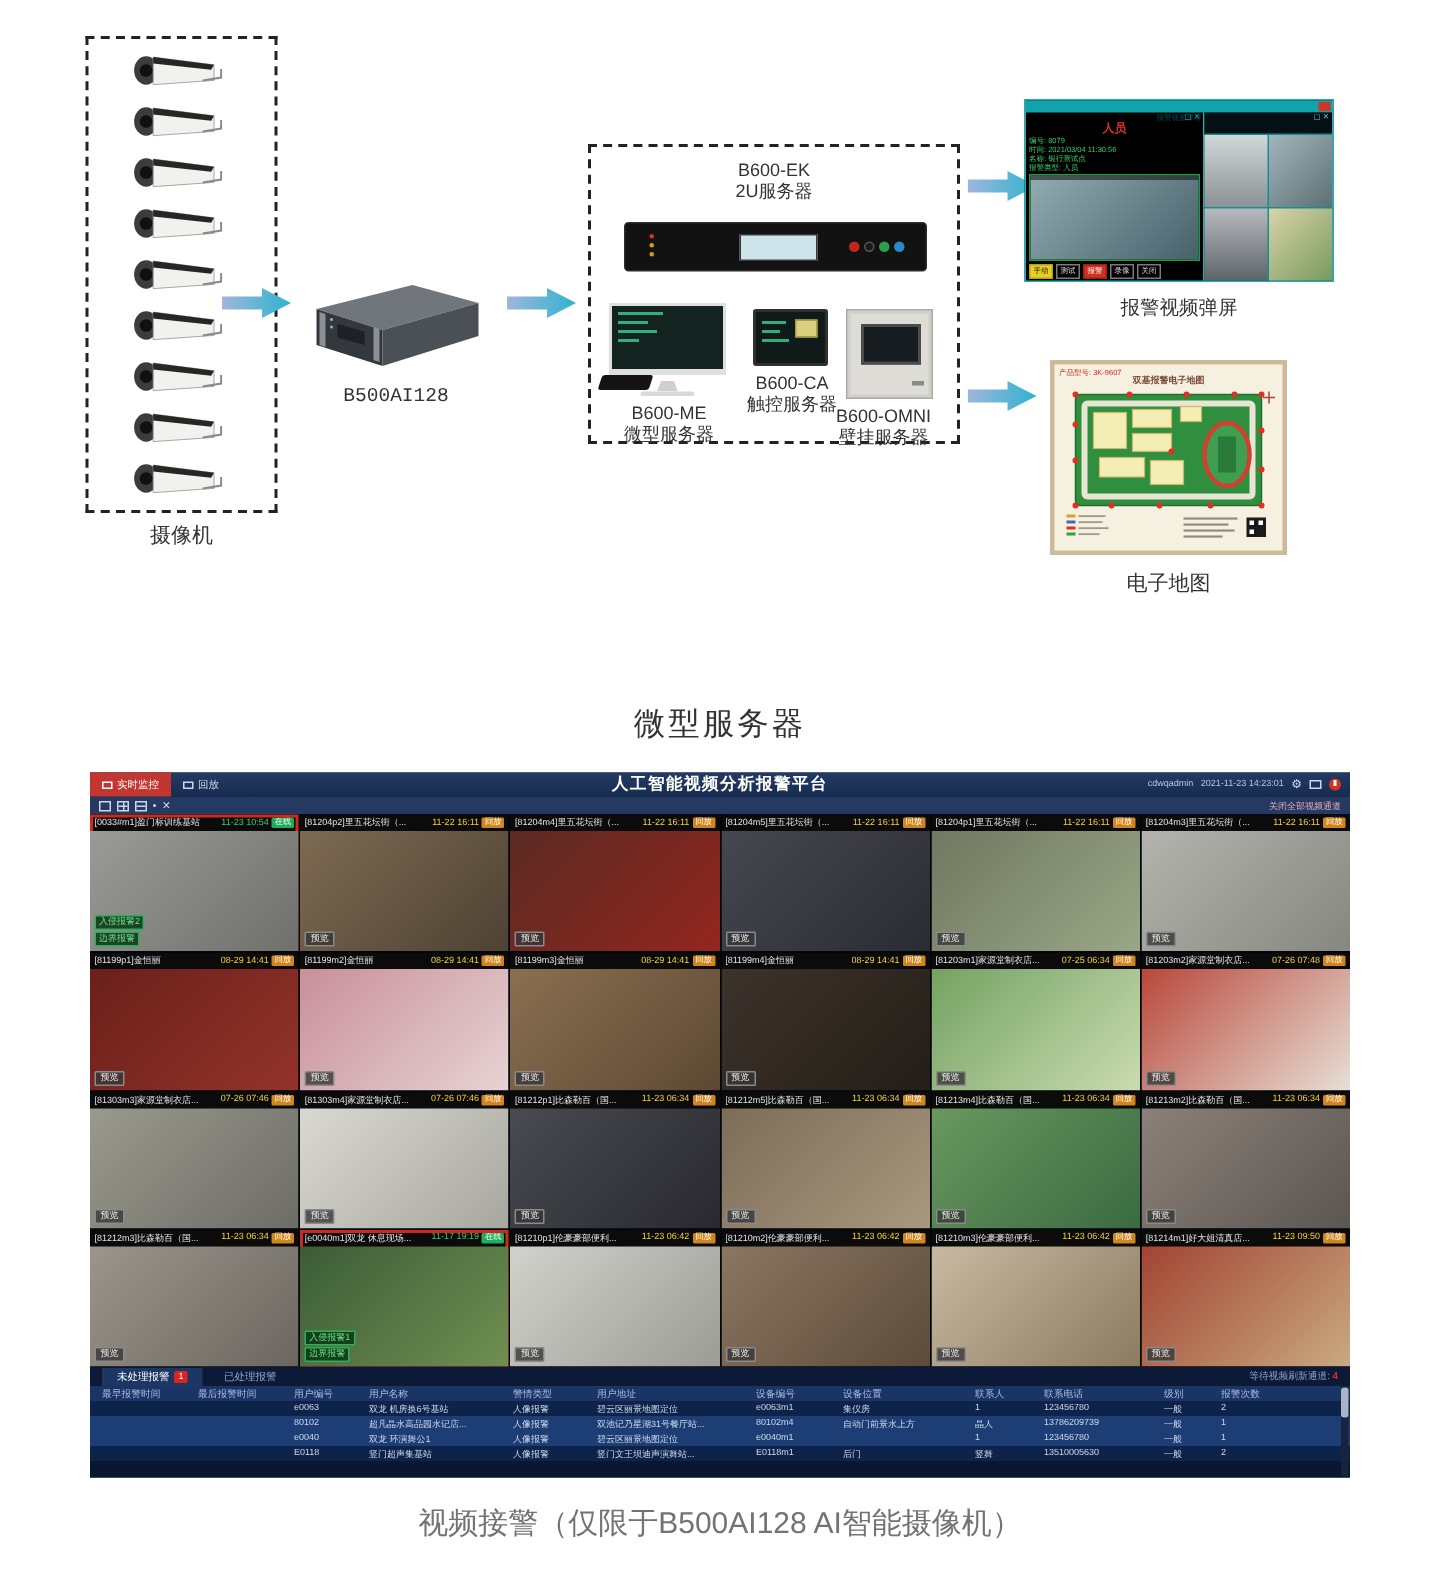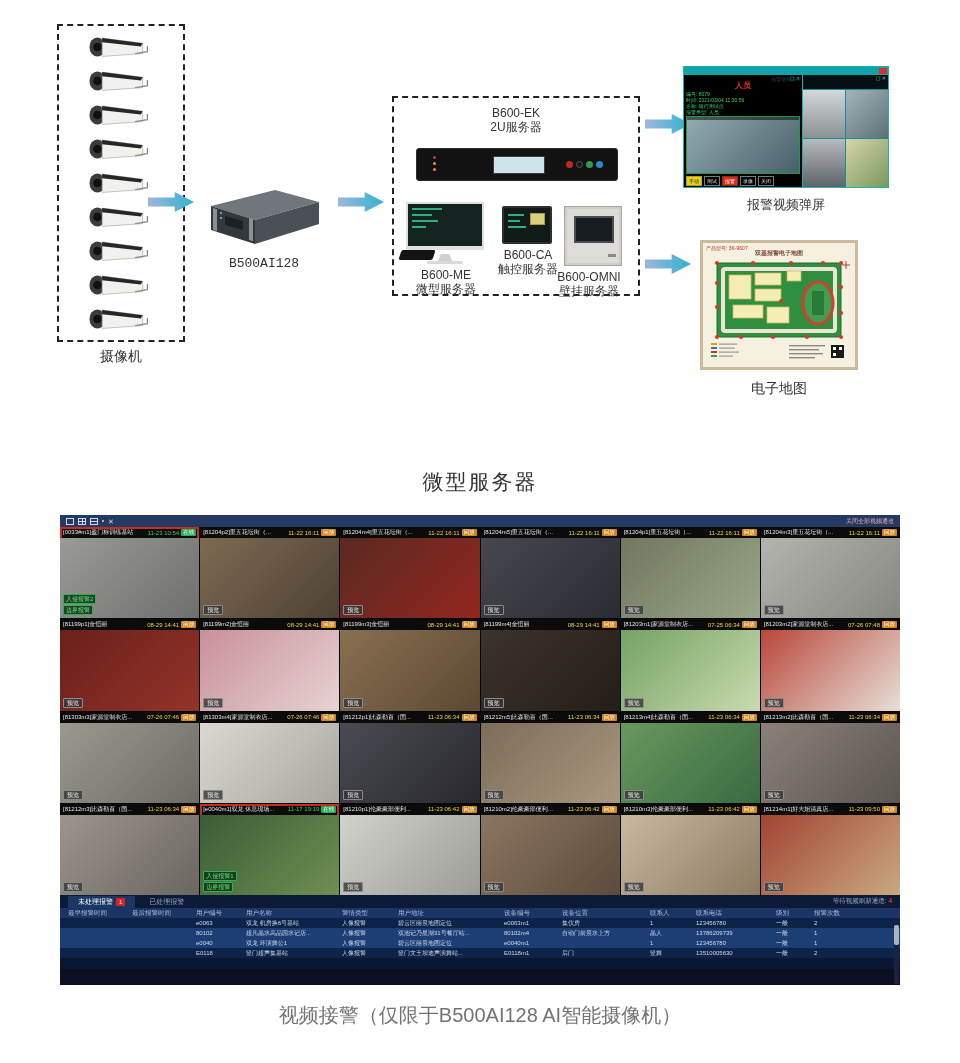--- a/index.html
+++ b/index.html
@@ -342,20 +342,38 @@
           <rect x="136" y="90" width="3" height="3" fill="#fff"></rect>
           <rect x="130" y="96" width="3" height="3" fill="#fff"></rect>
       </svg>
     </div>
     <div class="abs lbl map-lbl">电子地图</div>
   </div>
 
   <div class="section-title">微型服务器</div>
 
   <div class="abs platform">
+    <div class="p-header">
+      <div class="p-tab red">
+        <span class="ticon"></span>
+        <span>实时监控</span>
+      </div>
+      <div class="p-tab">
+        <span class="ticon"></span>
+        <span>回放</span>
+      </div>
+      <div class="p-title">人工智能视频分析报警平台</div>
+      <div class="p-right">
+        <span>cdwqadmin</span>
+        <span>2021-11-23 14:23:01</span>
+        <span class="gear-i">⚙</span>
+        <span class="mon-i"></span>
+        <span class="pow-i"></span>
+      </div>
+    </div>
     <div class="p-toolbar">
       <span class="wicon"></span>
       <span class="wicon g4"></span>
       <span class="wicon g2"></span>
       <span class="tool-dot"></span>
       <span class="tool-x">✕</span>
       <span class="toolbar-note">关闭全部视频通道</span>
     </div>
     <div class="p-grid">
         <div class="vcell sel">

